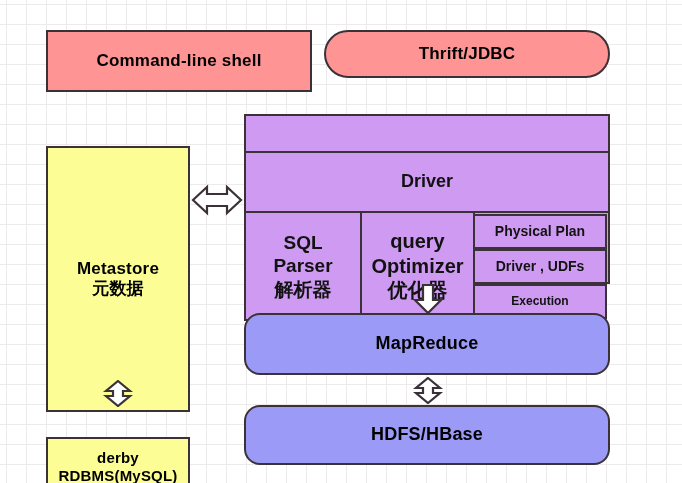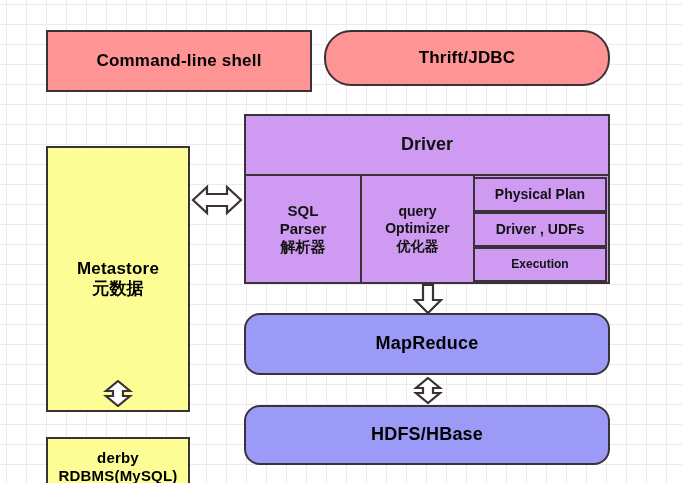--- a/index.html
+++ b/index.html
@@ -50,41 +50,42 @@
     box-sizing: border-box;
     border: 2.5px solid #3b3138;
     background: #cf9bf2;
     display: flex;
     align-items: center;
     justify-content: center;
     text-align: center;
     font-weight: bold;
     color: #121212;
     line-height: 1.22;
+    margin-top: 37px;
   }
 
   .stack { display: block; }
   .stack > span { display: block; }
 
   
   .arrow {
     position: absolute;
   }
   .arrow svg { display: block; }
 </style>
 </head>
 <body>
 
 <div id="canvas">
 
   <div class="box red" style="left:46px; top:30px; width:266px; height:62px; font-size:17px;">
     <span>Command-line shell</span>
   </div>
 
-  <div class="box red" style="left:324px; top:30px; width:286px; height:56px; font-size:17px;border-radius:27px;">
+  <div class="box red" style="left:324px; top:30px; width:286px; height:48px; font-size:17px;border-radius:27px;">
     <span>Thrift/JDBC</span>
   </div>
 
   <div class="box yellow" style="left:46px; top:114px; width:144px; height:266px; font-size:17px;">
     <span class="stack">
       <span>Metastore</span>
       <span>元数据</span>
     </span>
   </div>
 
@@ -95,29 +96,29 @@
     </span>
   </div>
 
   <div class="box purple" style="left:244px; top:114px; width:366px; height:170px; display:block;">
   </div>
 
   <div class="cell" style="left:244px; top:114px; width:366px; height:62px; font-size:18px; border-bottom-width:2.5px;">
     <span>Driver</span>
   </div>
 
-  <div class="cell" style="left:244px; top:174px; width:118px; height:110px; font-size:15px;">
+  <div class="cell" style="left:244px; top:174px; width:118px; height:110px; font-size:19px;">
     <span class="stack">
       <span>SQL</span>
       <span>Parser</span>
       <span>解析器</span>
     </span>
   </div>
 
-  <div class="cell" style="left:360px; top:174px; width:115px; height:110px; font-size:14px;">
+  <div class="cell" style="left:360px; top:174px; width:115px; height:110px; font-size:20px;">
     <span class="stack">
       <span>query</span>
       <span>Optimizer</span>
       <span>优化器</span>
     </span>
   </div>
 
   <div class="cell" style="left:473px; top:177px; width:134px; height:35px; font-size:14px;">
     <span>Physical Plan</span>
   </div>

